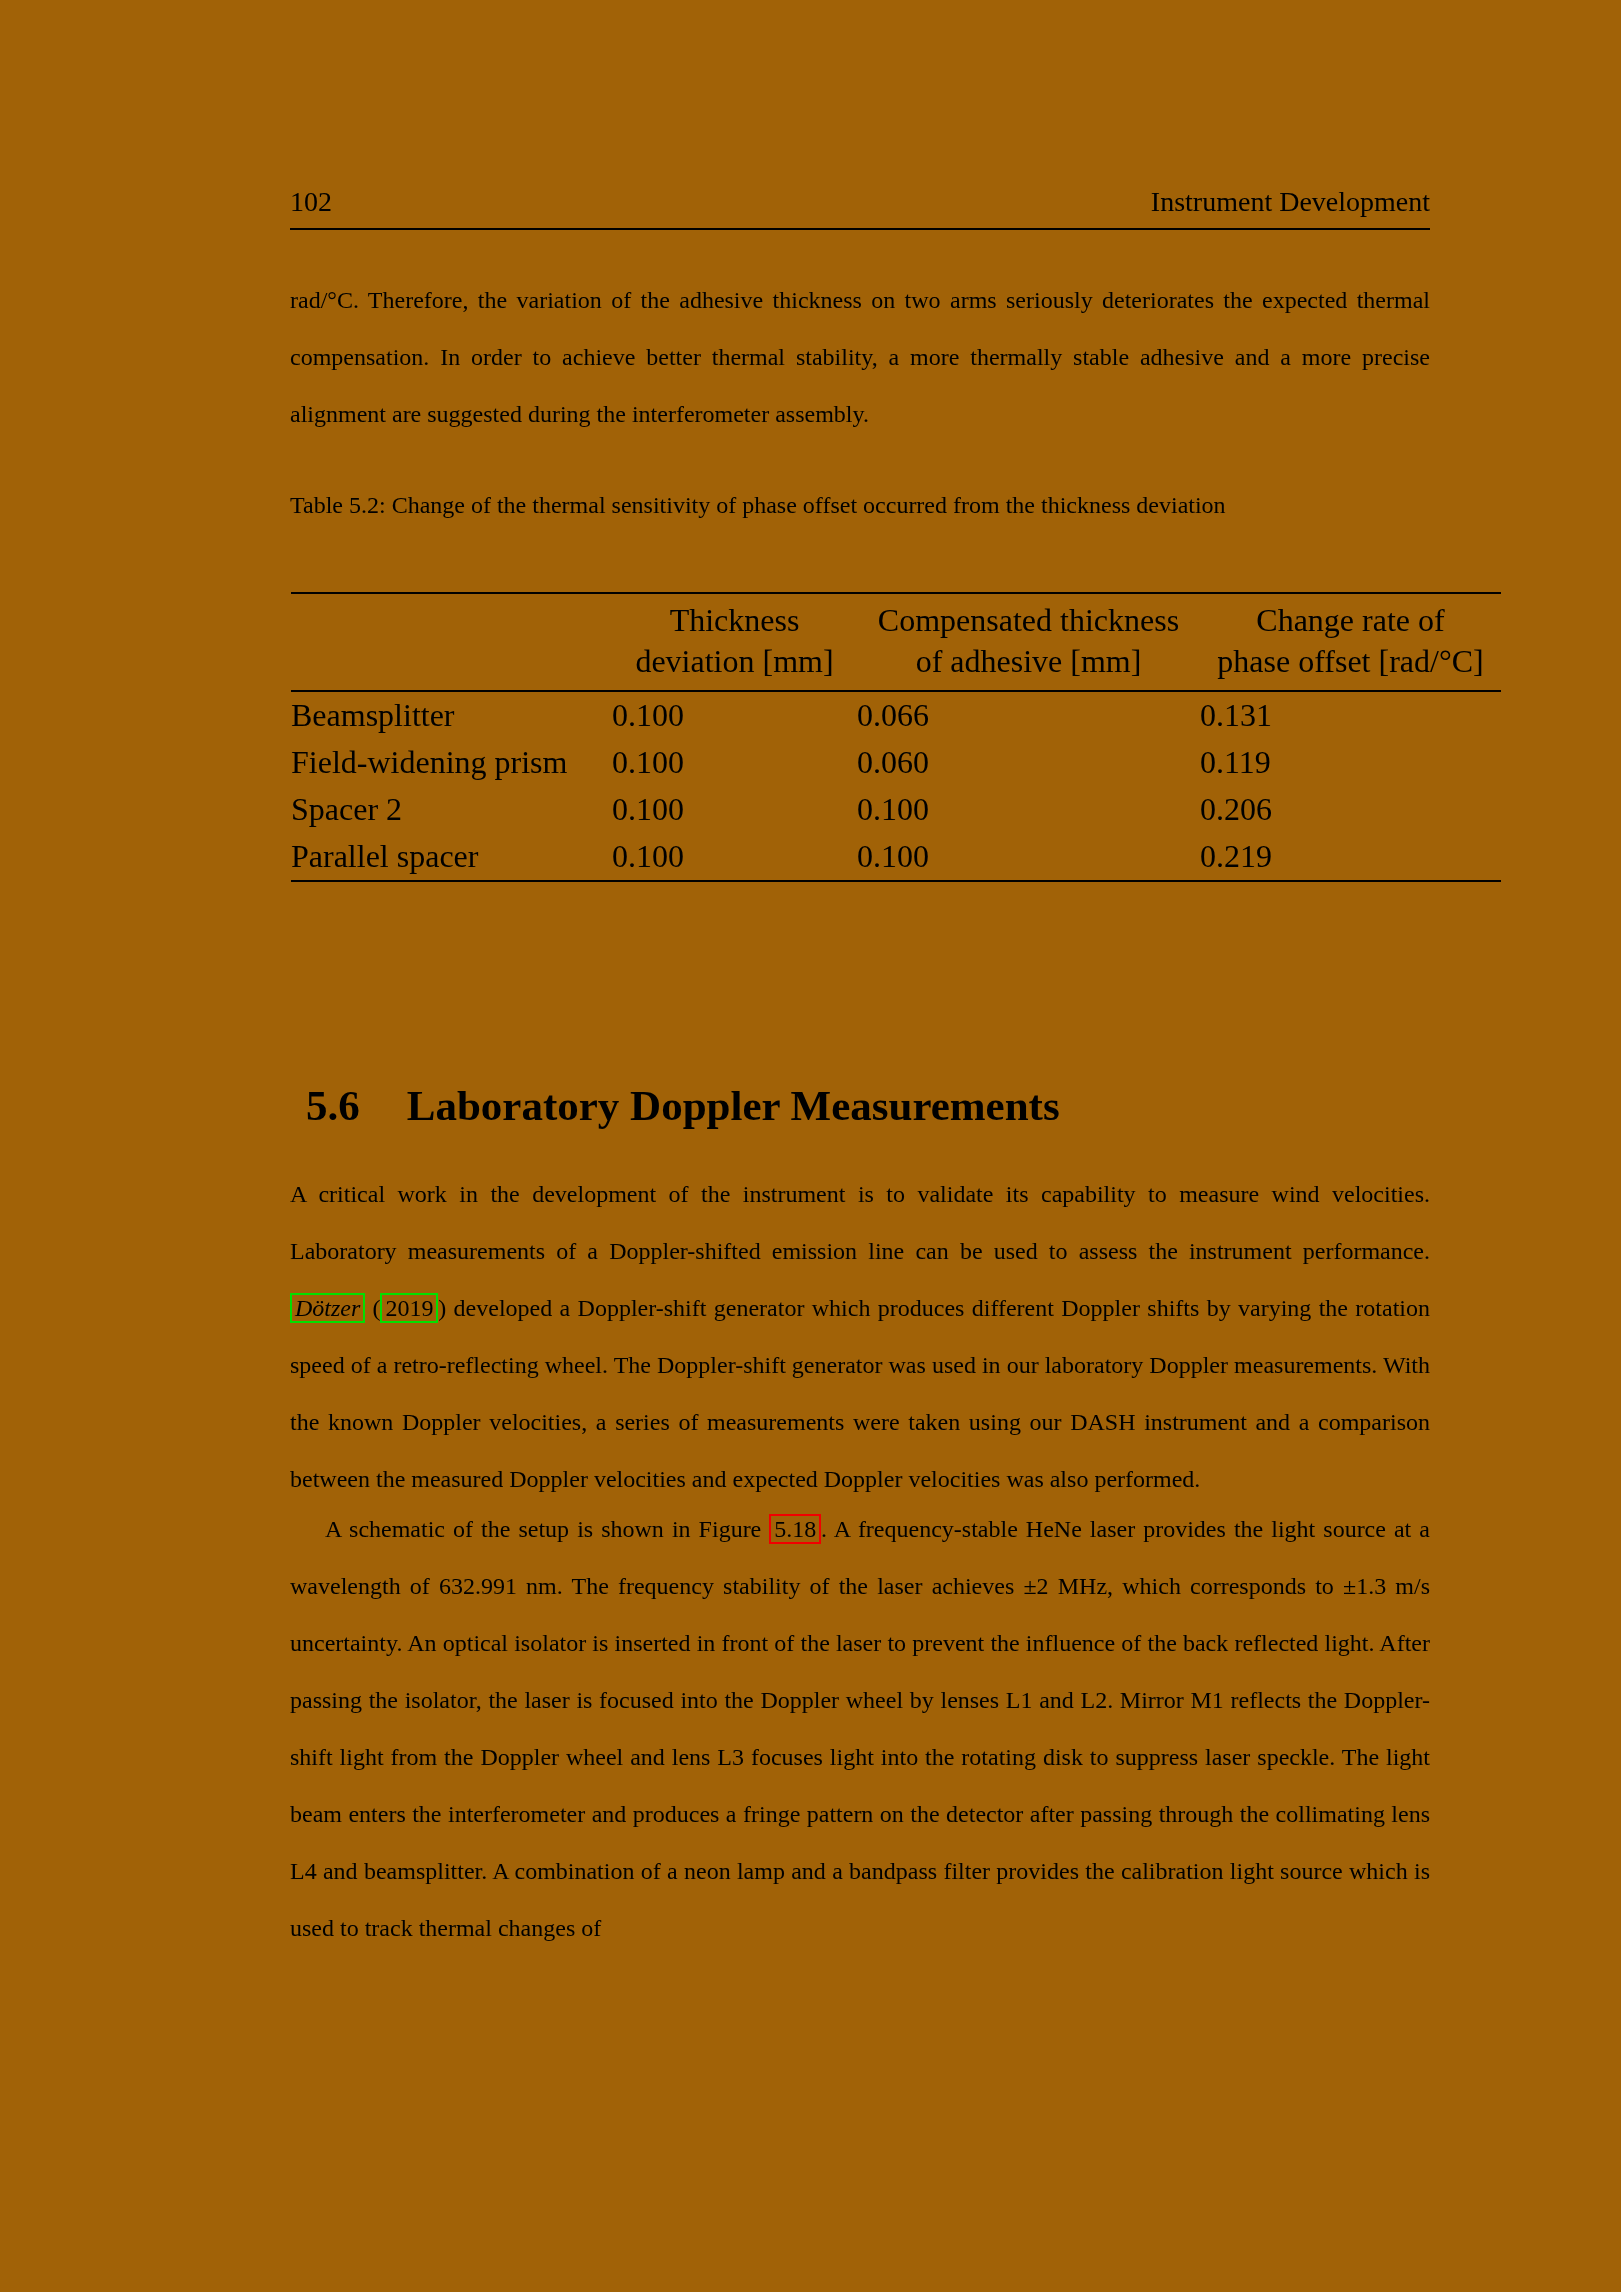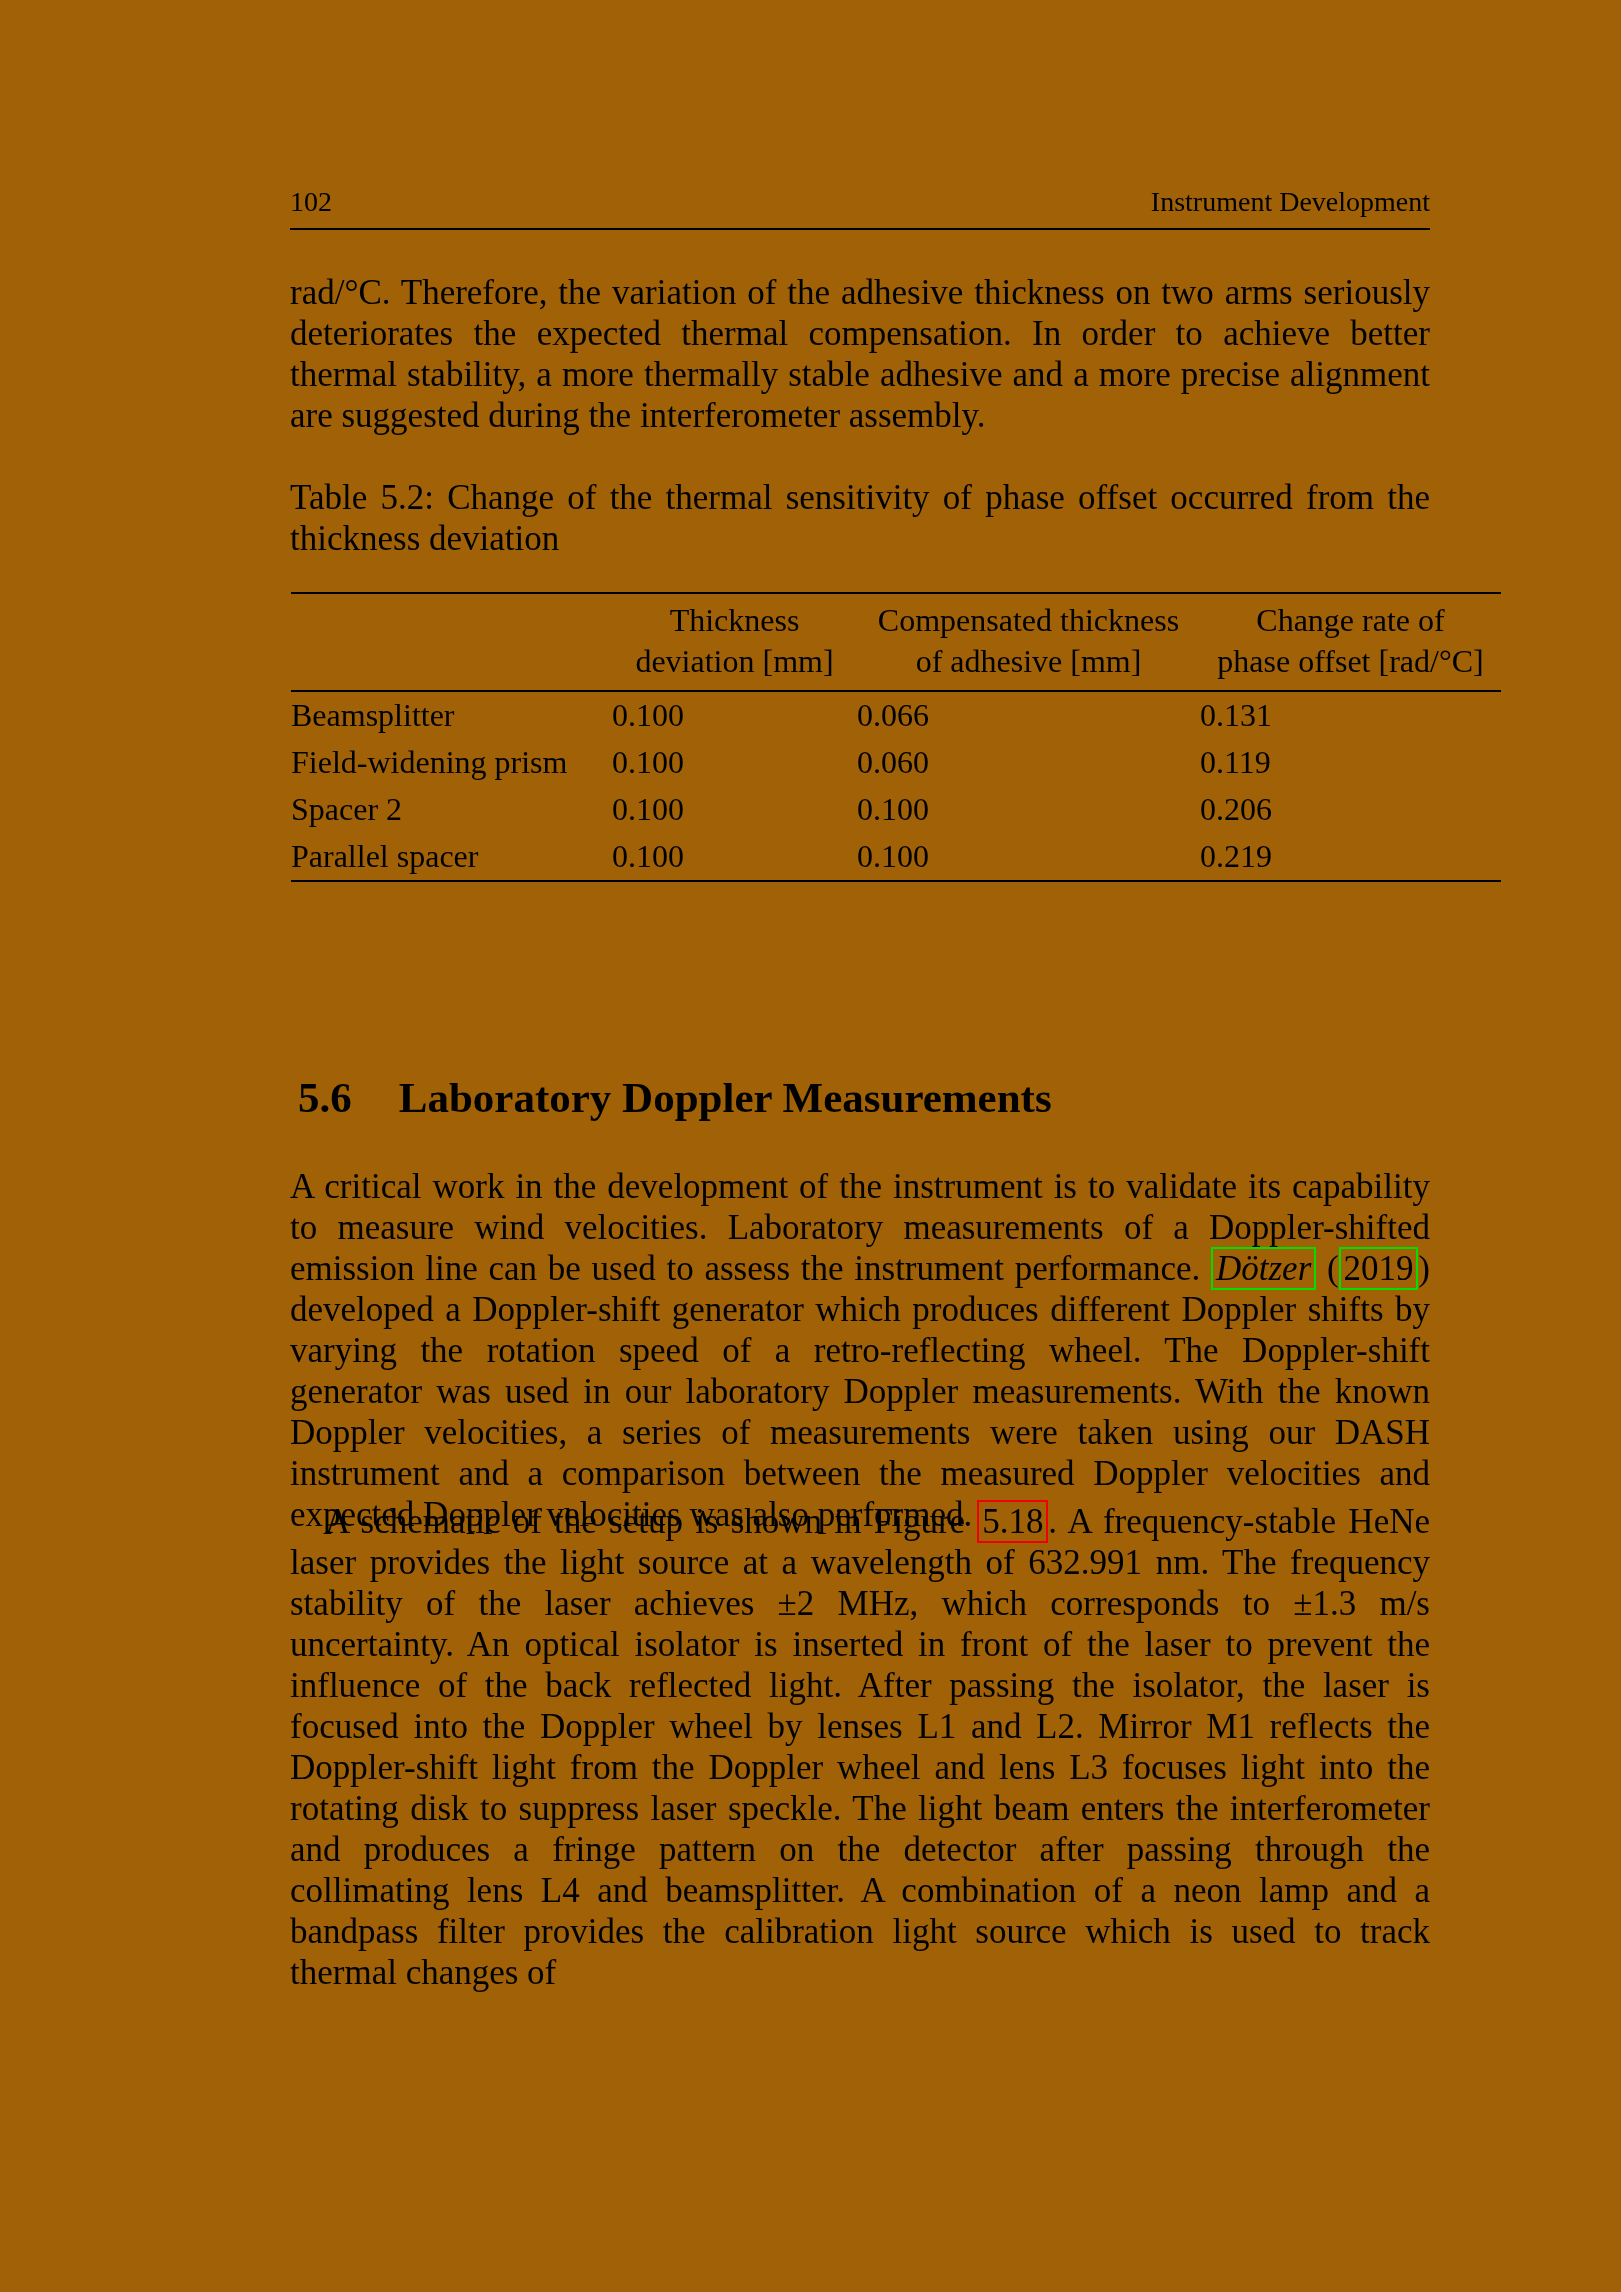--- a/index.html
+++ b/index.html
@@ -30,22 +30,22 @@
     font-size: 28px;
     line-height: 31px;
     padding-bottom: 10.8px;
     border-bottom: 2px solid #000000;
   }
   .body-text {
     position: absolute;
     left: 290px;
     width: 1140px;
     margin: 0;
-    font-size: 35px;
-    line-height: 41px;
+    font-size: 24px;
+    line-height: 57px;
     text-align: justify;
     hyphens: auto;
     -webkit-hyphens: auto;
   }
   .intro-para { top: 272px; }
   .caption-para { top: 477px; }
   .data-table {
     position: absolute;
     left: 291px;
     top: 592px;
@@ -71,21 +71,21 @@
     text-align: left;
     height: 47px;
     padding: 0;
     vertical-align: middle;
   }
   .section-heading {
     position: absolute;
     left: 290px;
     top: 1065px;
     width: 1140px;
-    margin: 8px;
+    margin: 16px;
     font-size: 43px;
     line-height: 49px;
     font-weight: bold;
     display: flex;
   }
   .section-heading .sec-num { margin-right: 47px; }
   .para-doppler { top: 1166px; }
   .para-setup { top: 1501px; text-indent: 35px; }
   .linkbox {
     border: 2.9px solid #000;

